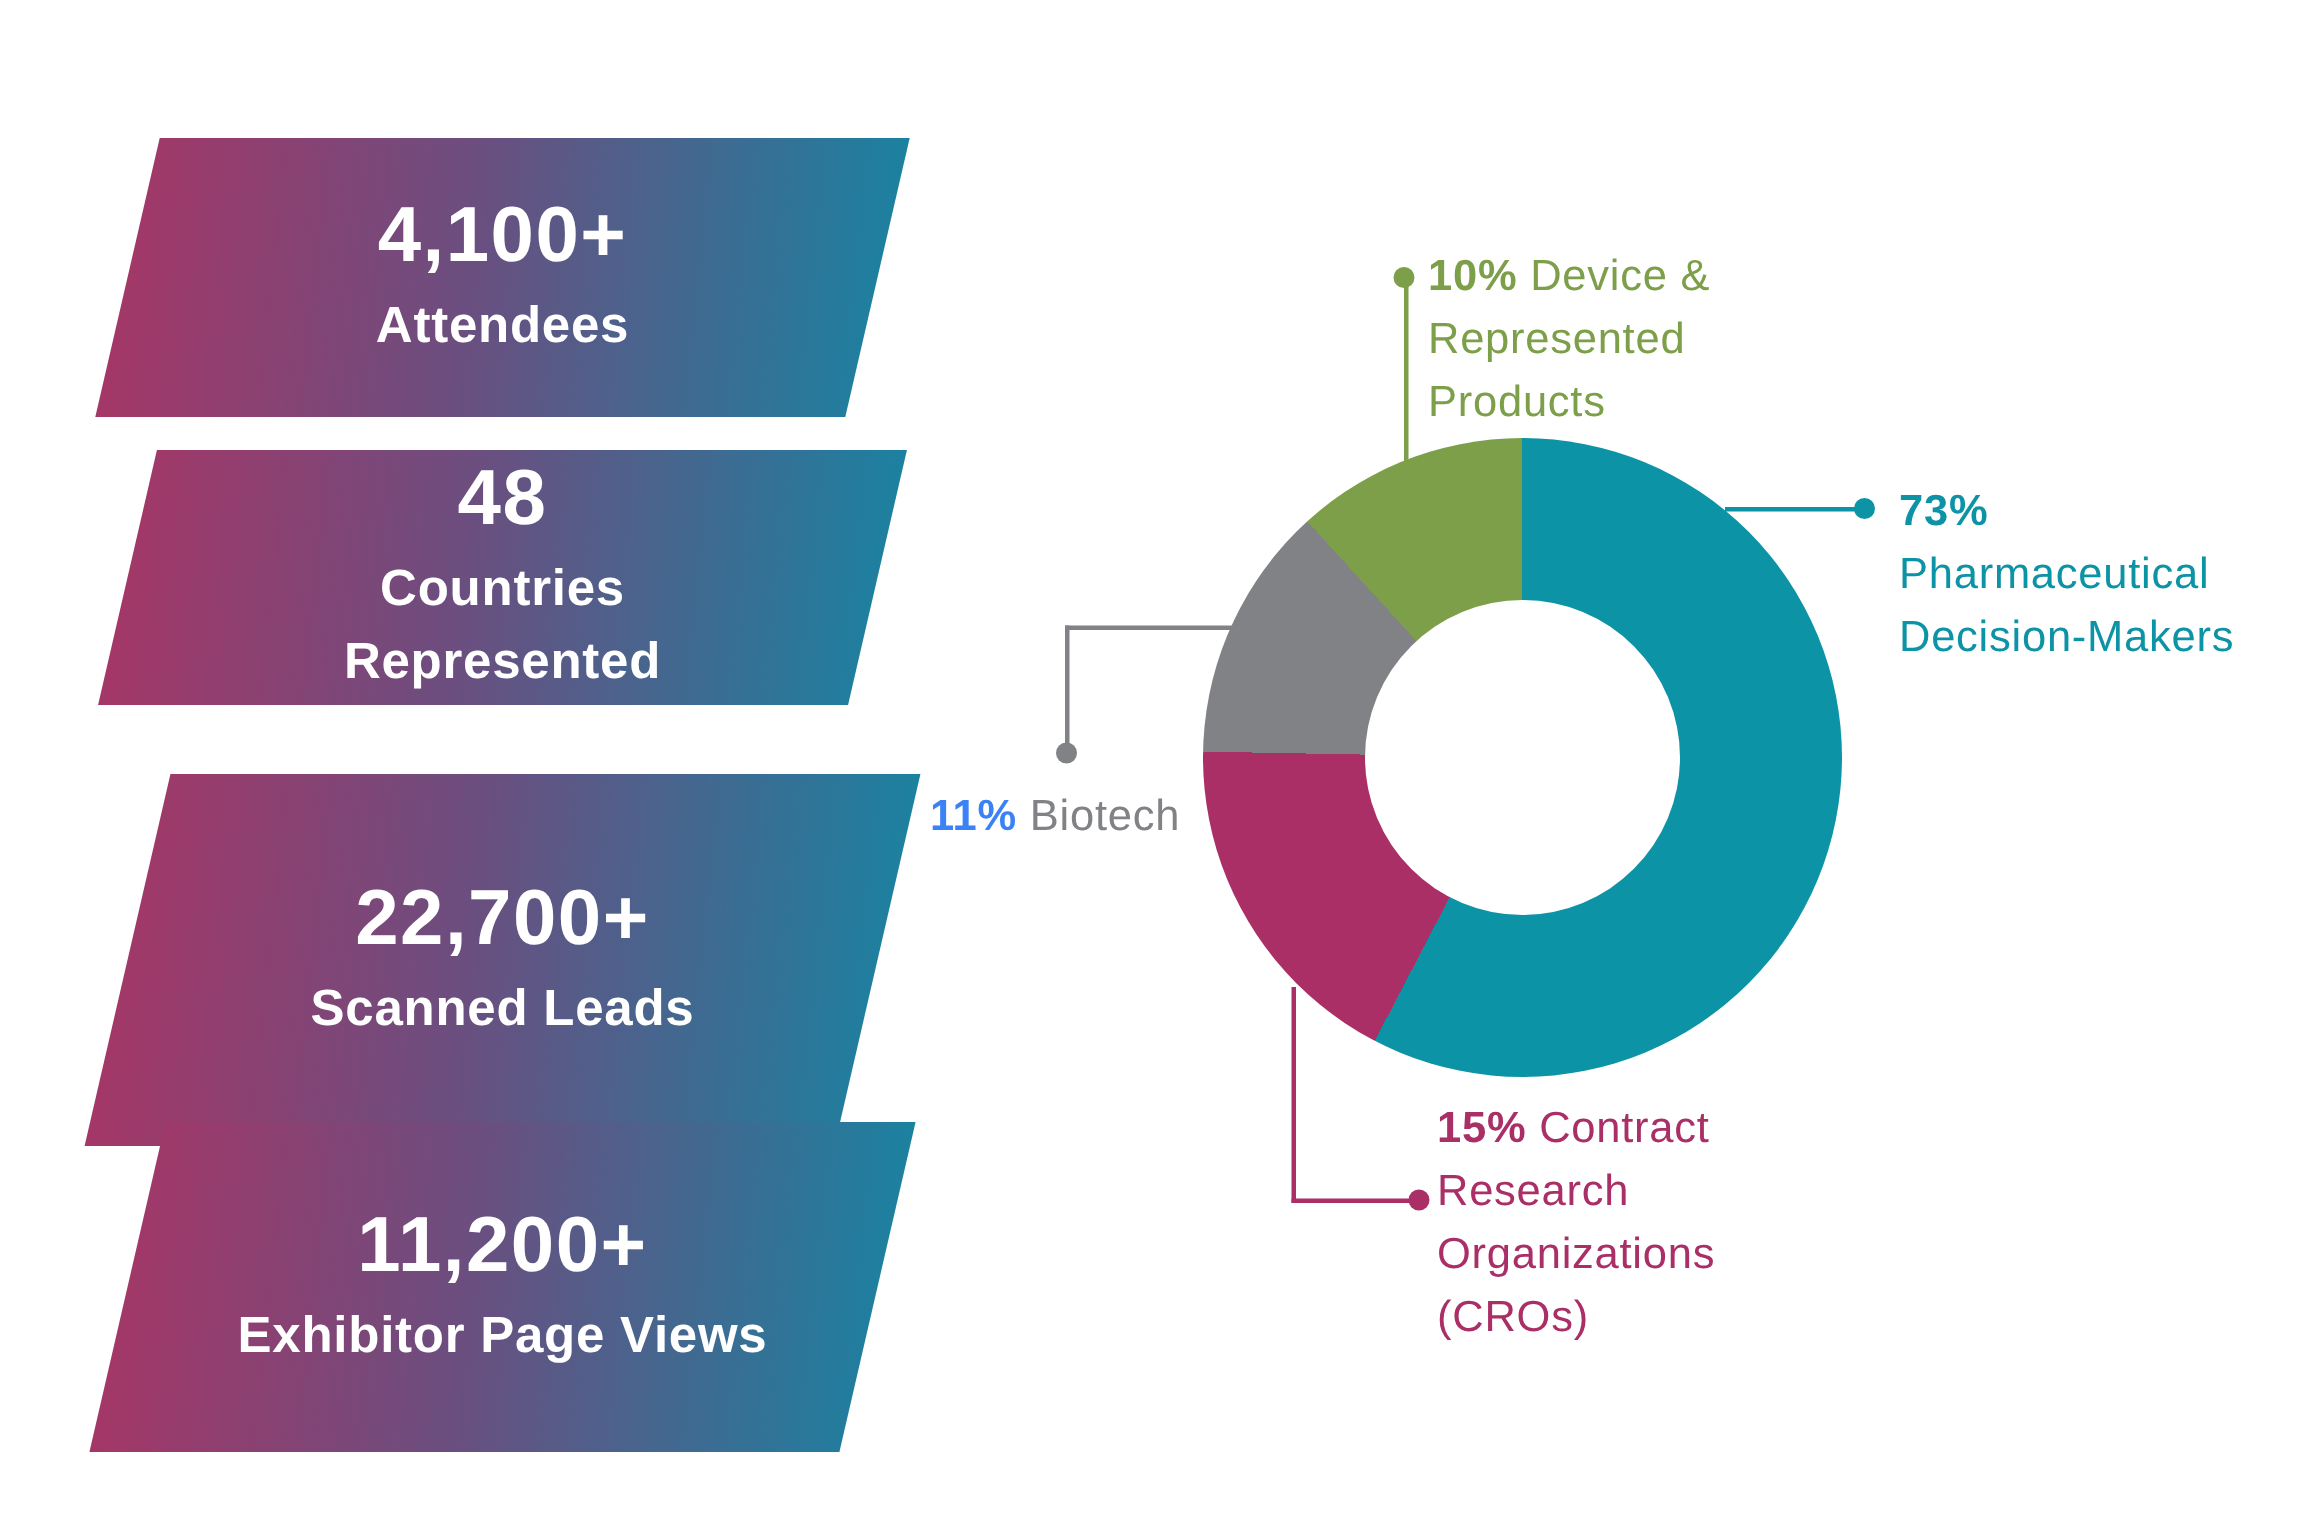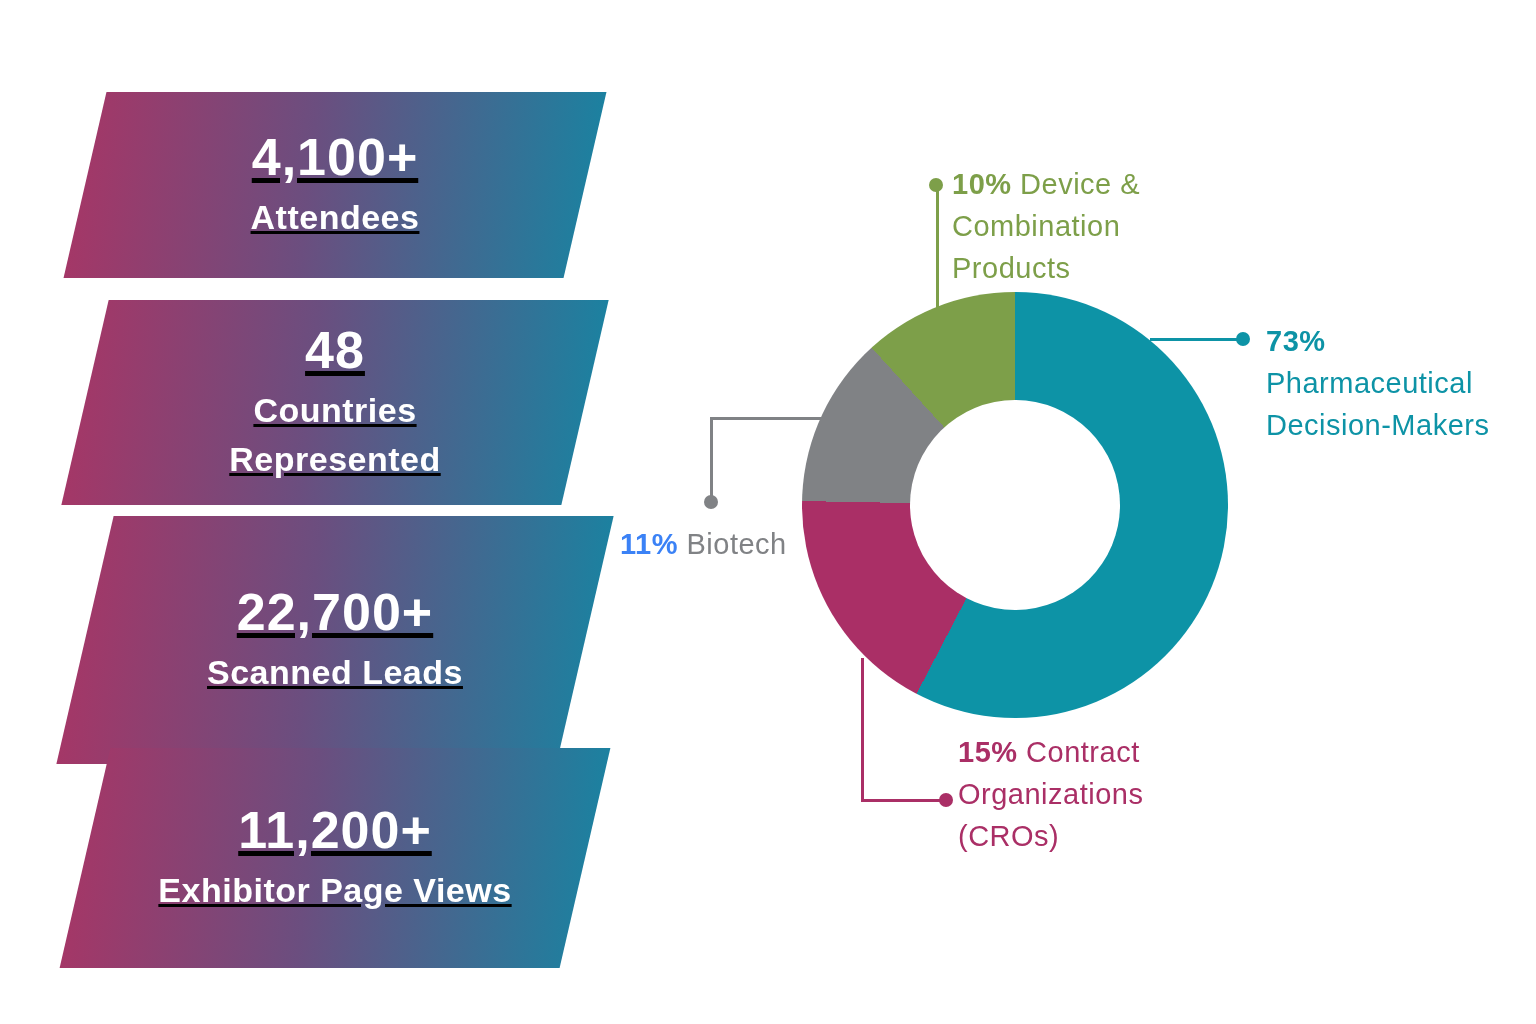--- a/index.html
+++ b/index.html
@@ -1,35 +1,35 @@
 <!DOCTYPE html>
 <html><head>
 <meta charset="utf-8">
 <style>
   * { margin:0; padding:0; box-sizing:border-box; }
   html,body { background:#ffffff; }
   body { font-family:"Liberation Sans", sans-serif; }
   .canvas { position:relative; width:1536px; height:1024px; background:#ffffff; overflow:hidden; }
 
   
-  .card { position:absolute; left:85px; width:500px;text-decoration:underline; }
+  .card { position:absolute; left:85px; width:500px; }
   .card-bg {
     position:absolute; inset:0;
     transform: skewX(-13deg);
     background: linear-gradient(83deg, #A43767 0%, #6B4E7F 45%, #1C81A0 100%);
   }
   .card-content {
     position:relative; z-index:2; height:100%;
     display:flex; flex-direction:column; justify-content:center; align-items:center;
     text-align:center; padding:0 70px; color:#ffffff;
   }
   .stat-value { font-size:52px; font-weight:bold; letter-spacing:1px; line-height:1.15; }
   .stat-label { font-size:34px; font-weight:bold; letter-spacing:0.5px; line-height:1.45; margin-top:5px; max-width:360px; }
   .card1 { top:92px;  height:186px; }
-  .card2 { top:300px; height:205px; }
+  .card2 { top:300px; height:170px; }
   .card3 { top:516px; height:248px; }
   .card4 { top:748px; height:220px; }
 
   
   .donut {
     position:absolute; left:802px; top:292px; width:426px; height:426px;
     border-radius:50%;
   }
   .donut-hole {
     position:absolute; left:108px; top:108px; width:210px; height:210px;
@@ -111,33 +111,34 @@
   <div class="ln ln-gray-h"></div>
   <div class="ln ln-gray-v"></div>
   <div class="dot dot-gray"></div>
 
   <div class="ln ln-mag-v"></div>
   <div class="ln ln-mag-h"></div>
   <div class="dot dot-mag"></div>
 
   <div class="ann ann-device">
     <div><span class="pct">10%</span> <span>Device &amp;</span></div>
-    <div>Combination</div>
+    <div>Represented</div>
     <div>Products</div>
   </div>
 
   <div class="ann ann-pharma">
     <div class="pct">73%</div>
     <div>Pharmaceutical</div>
     <div>Decision-Makers</div>
   </div>
 
   <div class="ann ann-biotech">
     <span class="pct">11%</span> <span>Biotech</span>
   </div>
 
   <div class="ann ann-cro">
     <div><span class="pct">15%</span> <span>Contract</span></div>
+    <div>Research</div>
     <div>Organizations</div>
     <div>(CROs)</div>
   </div>
 
 </div>
 
 </body></html>

